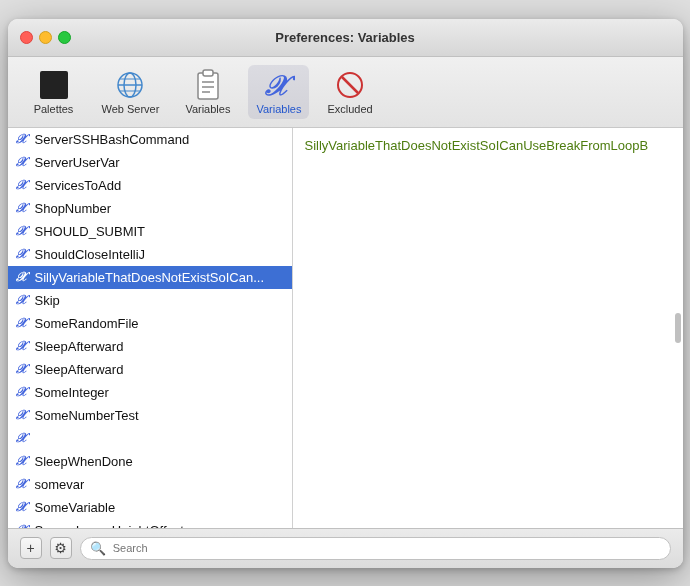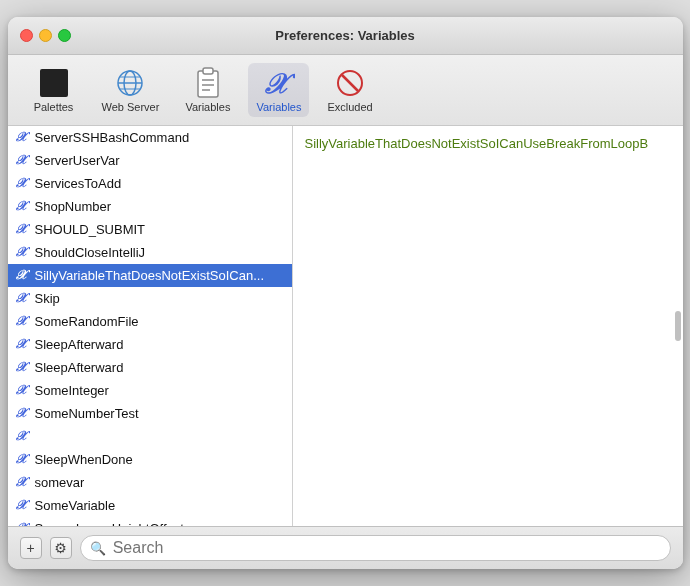--- a/index.html
+++ b/index.html
@@ -227,21 +227,21 @@
 
     .search-icon-char {
       color: #999;
       font-size: 13px;
     }
 
     .search-input {
       border: none;
       outline: none;
       background: transparent;
-      font-size: 16px;
+      font-size: 11px;
       color: #888;
       flex: 1;
     }
 
     
     .right-scroll-indicator {
       position: absolute;
       right: 2px;
       top: 50%;
       transform: translateY(-50%);

